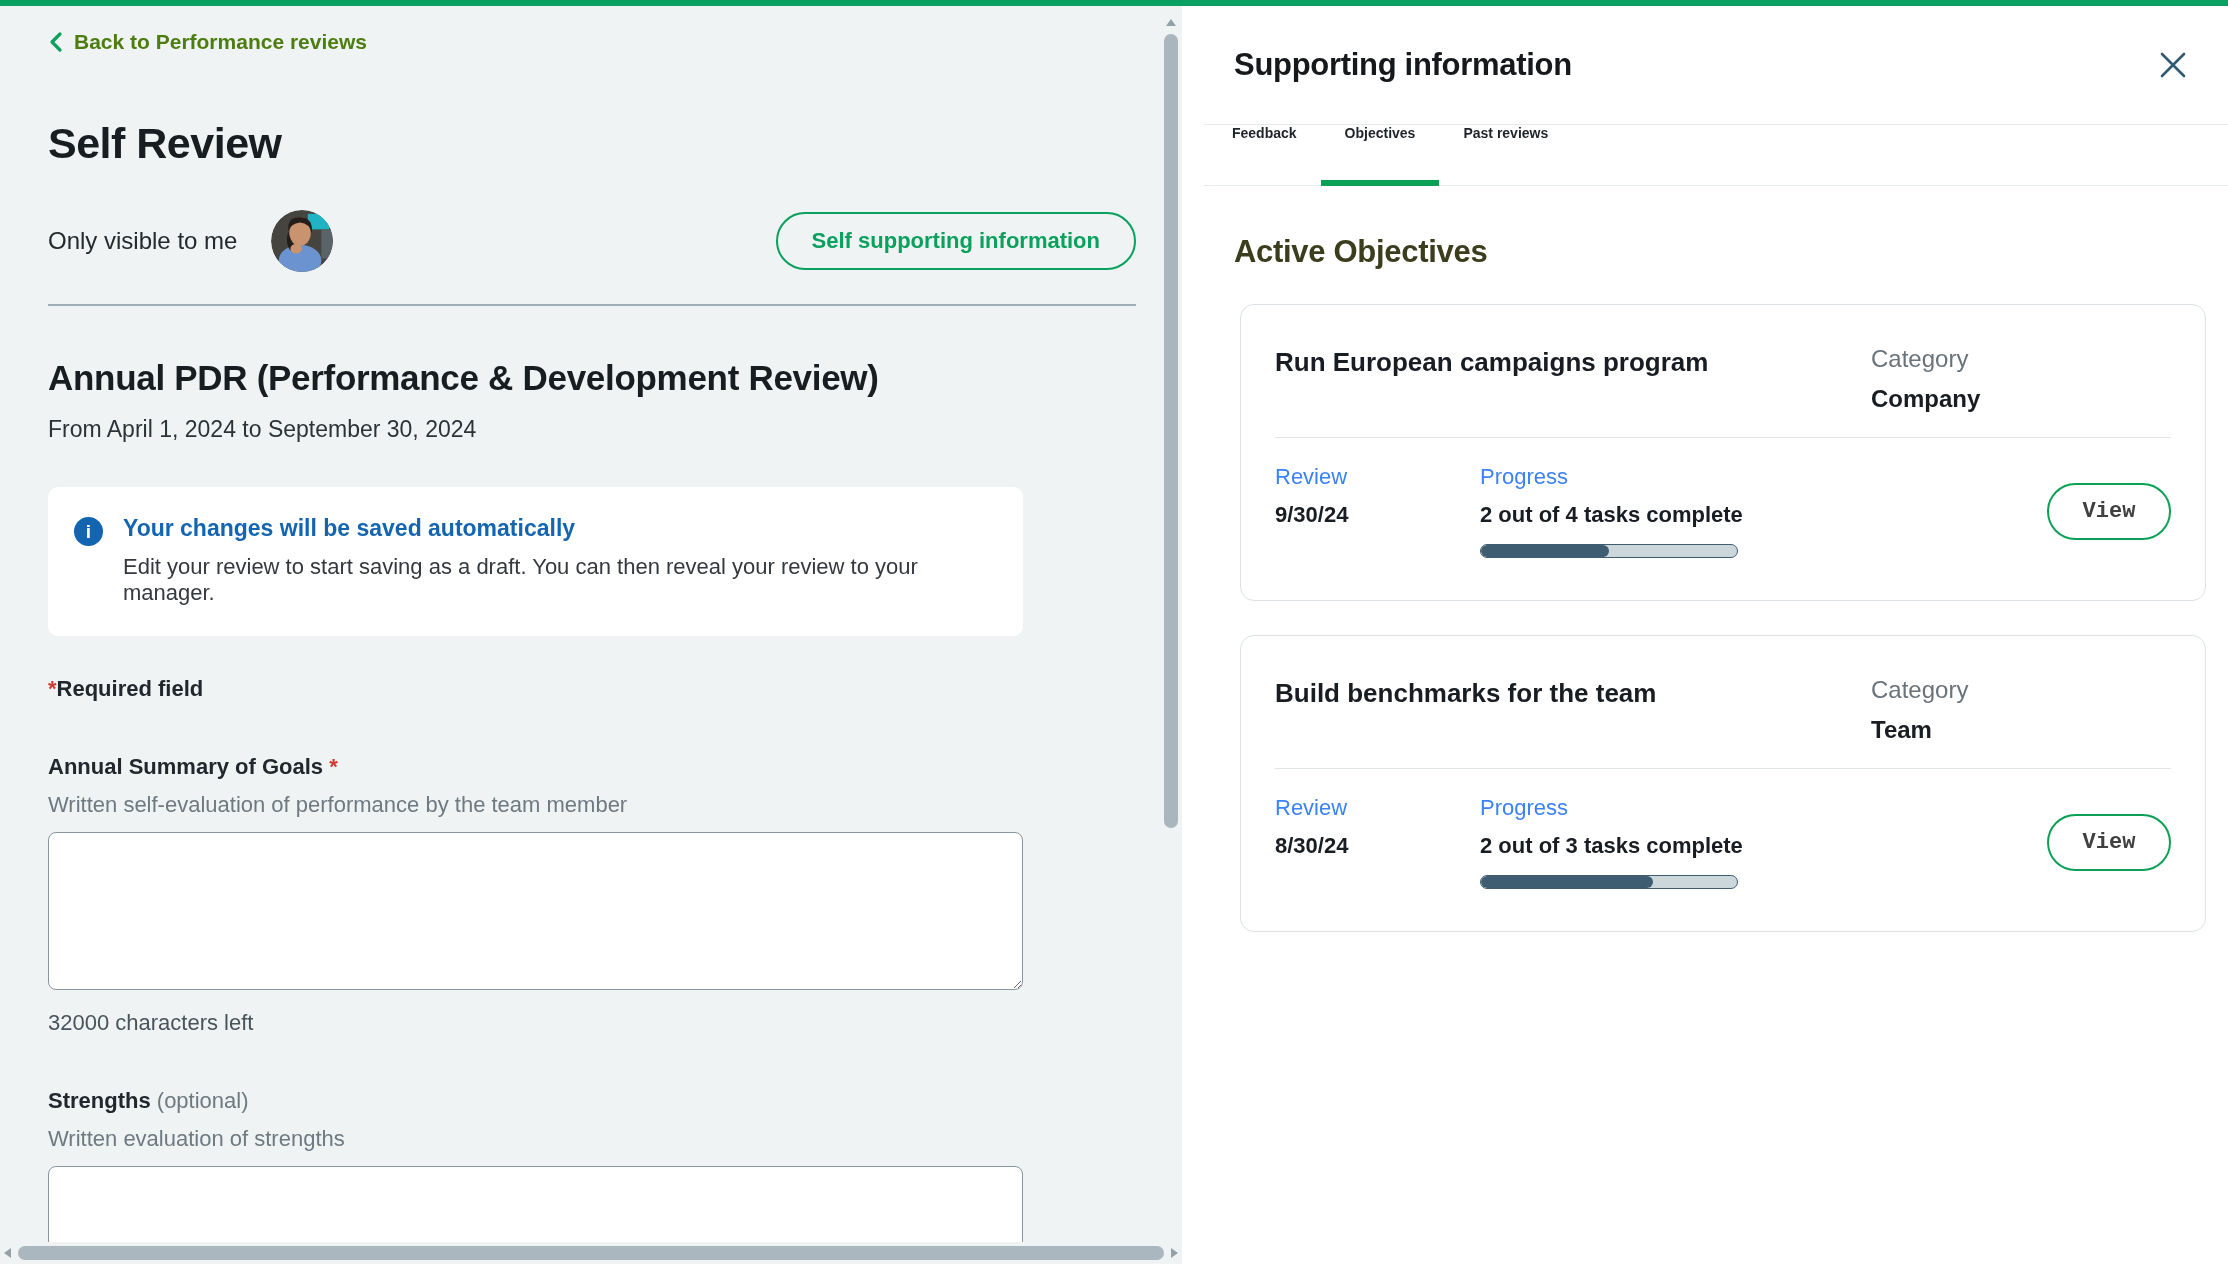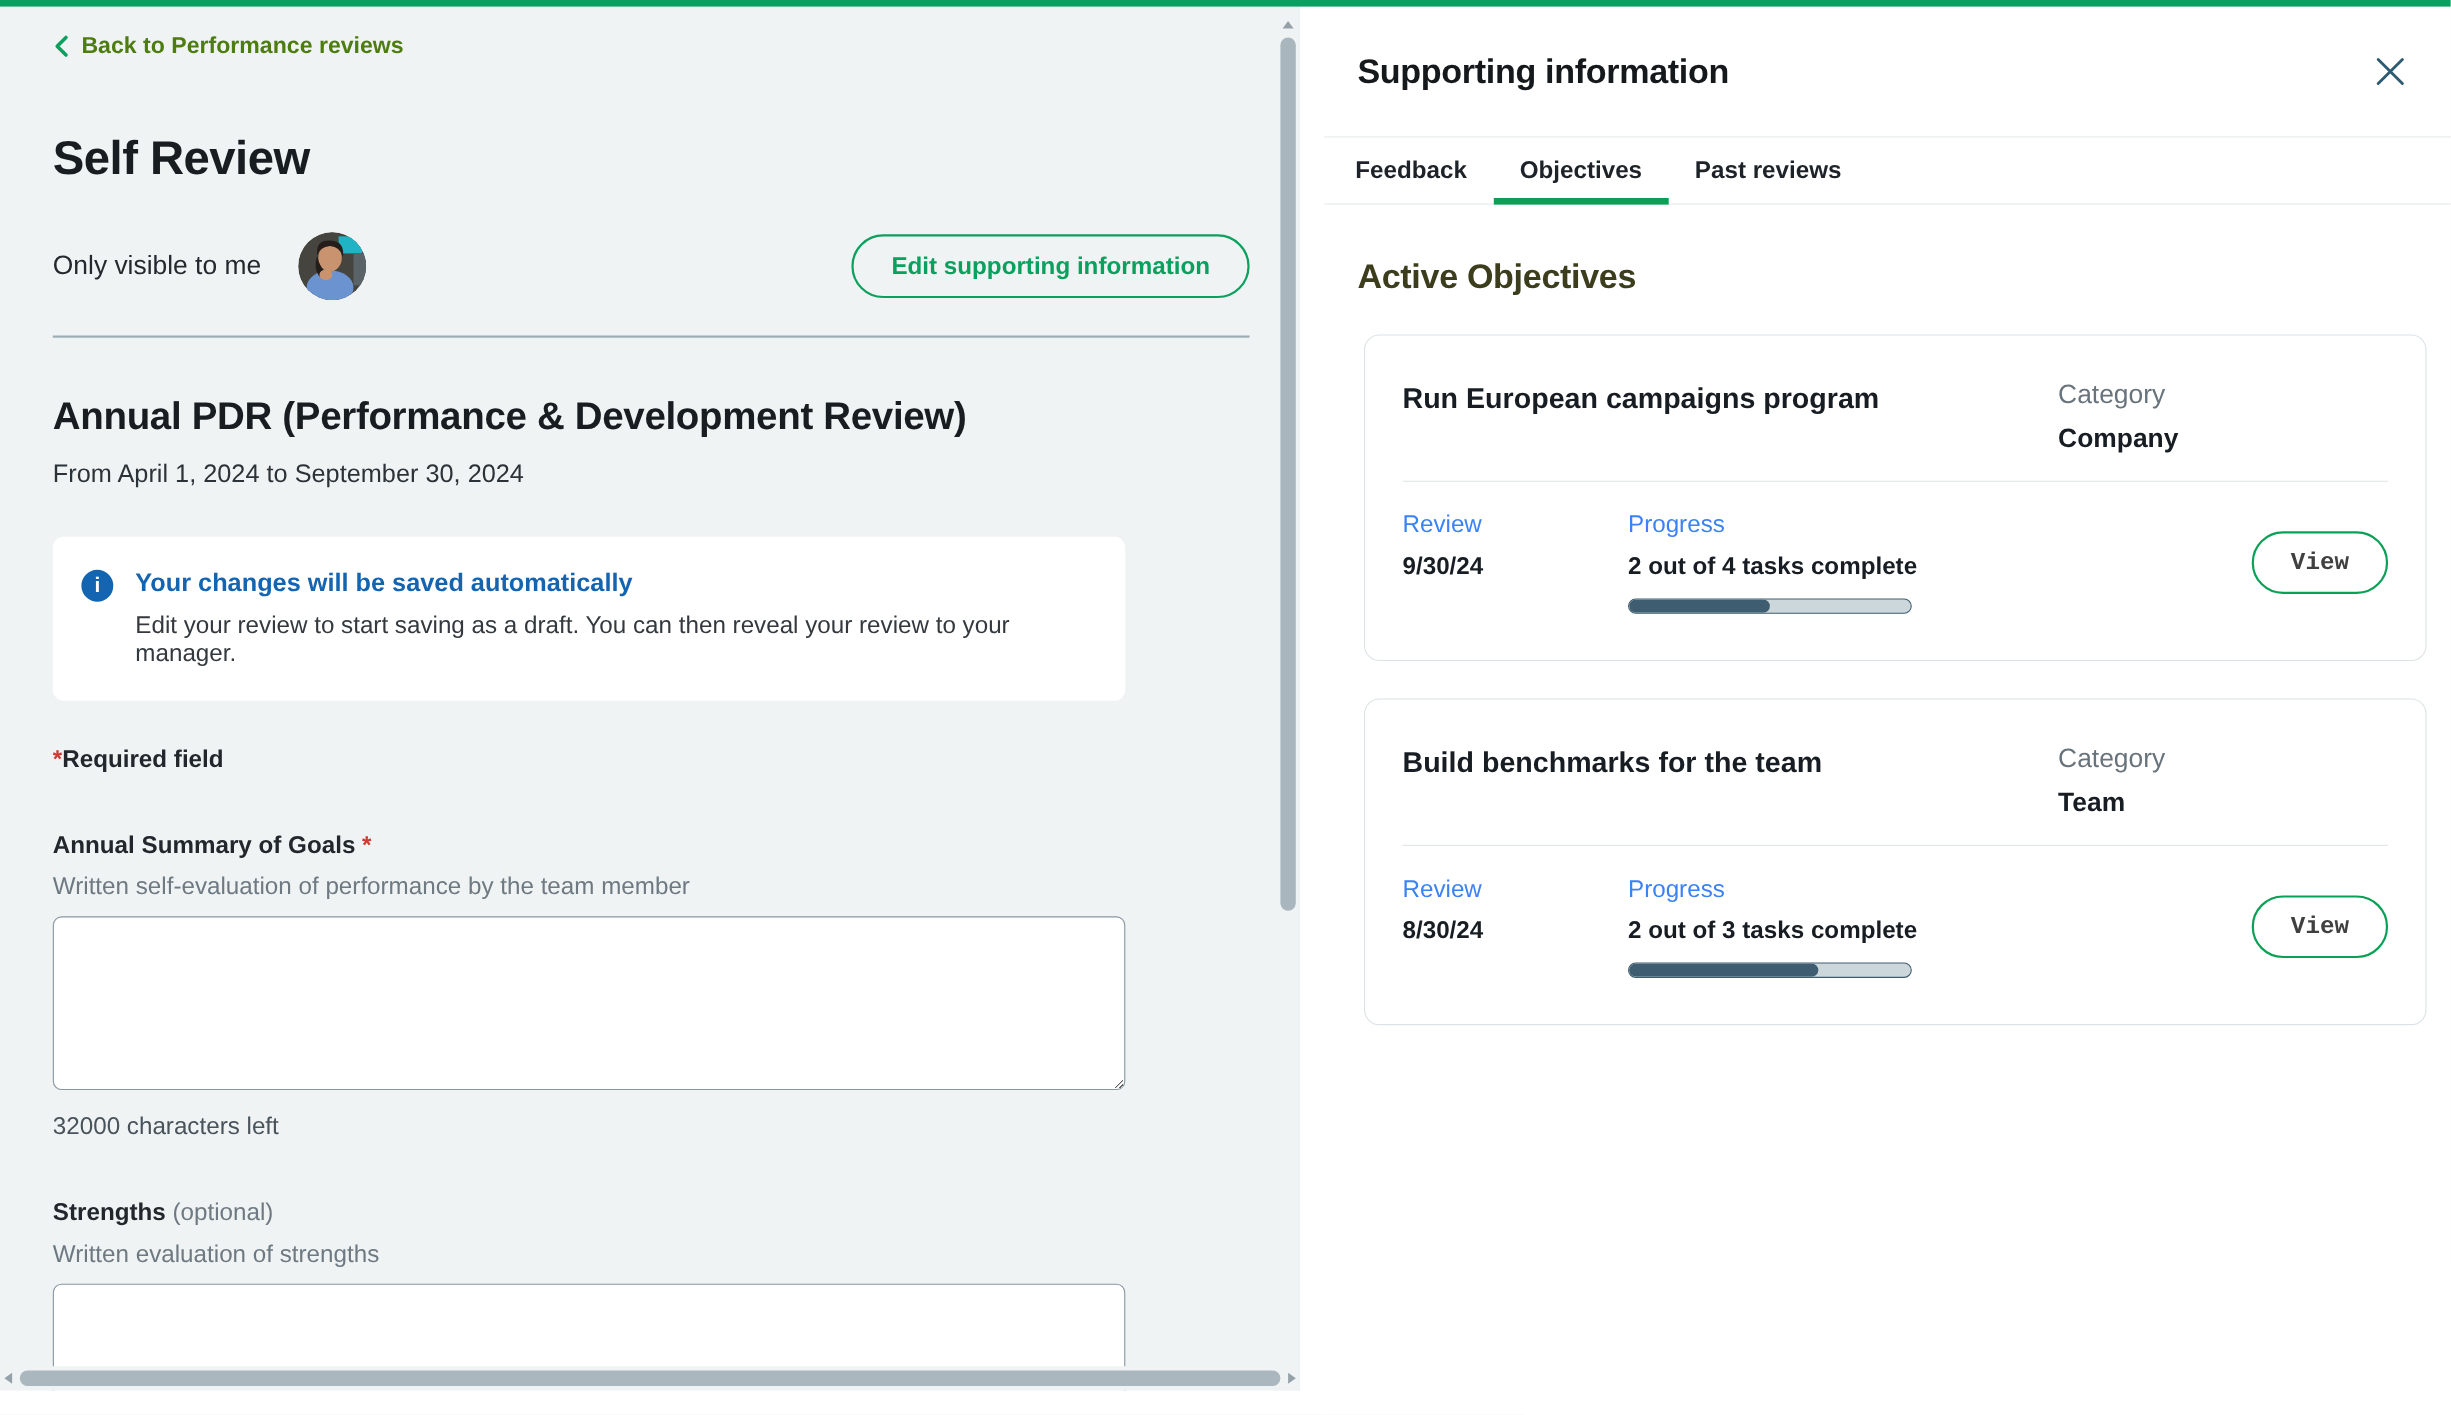--- a/index.html
+++ b/index.html
@@ -58,21 +58,21 @@
   .arrow.left { top:6px; left:4px; border-top:5px solid transparent; border-bottom:5px solid transparent; border-right:7px solid #94a1a9; }
   .arrow.right { top:6px; right:4px; border-top:5px solid transparent; border-bottom:5px solid transparent; border-left:7px solid #94a1a9; }
 
   
   .right-panel { position:absolute; top:6px; left:1204px; width:1024px; height:1280px; background:#ffffff; }
   .rp-header { height:119px; display:flex; align-items:center; padding:0 38px 0 30px; border-bottom:1px solid #e5eaeb; }
   .rp-title { font-size:31px; font-weight:800; letter-spacing:-0.3px; color:#15191c; }
   .rp-close { margin-left:auto; width:34px; height:34px; background:none; border:none; cursor:pointer; display:flex; align-items:center; justify-content:center; }
 
   .tabs { display:flex; align-items:stretch; height:61px; padding-left:4px; border-bottom:1px solid #e5eaeb; }
-  .tab { position:relative; display:flex; align-items:center; padding:0 24px; font-size:22px; font-weight:bold; color:#1d2328; cursor:pointer; }
+  .tab { position:relative; display:flex; align-items:flex-start; padding:0 24px; font-size:14px; font-weight:bold; color:#1d2328; cursor:pointer; }
   .tab .underline { display:none; }
   .tab.active .underline { display:block; position:absolute; left:0; right:0; bottom:-1px; height:6px; background:#0aa157; }
 
   .rp-body { padding:0 26px;margin-top:48px; }
   h2.section-title { margin:46px 4px 0; font-size:31px; font-weight:800; color:#3b3d1d; letter-spacing:-0.3px; }
 
   .obj-card { margin:0 10px; margin-top:34px; background:#ffffff; border:1px solid #dce2e5; border-radius:14px; padding:40px 34px 42px; width:966px; }
   .obj-card:first-of-type { margin-top:34px; }
   .obj-top { display:flex; min-height:92px; }
   .obj-title { flex:1; font-size:26px; font-weight:600; color:#171d22; padding-top:2px; }
@@ -122,21 +122,21 @@
               <rect x="38" y="4" width="22" height="16" fill="#1fb3c4"></rect>
               <rect x="52" y="20" width="12" height="30" fill="#5a6468"></rect>
               <ellipse cx="30" cy="52" rx="22" ry="16" fill="#6b93cf"></ellipse>
               <ellipse cx="30" cy="24" rx="11" ry="13" fill="#c9936f"></ellipse>
               <path d="M18 22 Q16 6 32 8 Q44 9 42 24 Q40 14 30 13 Q20 14 18 22 Z" fill="#241d19"></path>
               <path d="M18 22 Q14 34 20 42 L24 36 Q19 30 18 22 Z" fill="#241d19"></path>
               <ellipse cx="26" cy="40" rx="6" ry="5" fill="#c9936f"></ellipse>
             </g>
           </svg>
         </span>
-        <button class="pill-btn">Edit supporting information</button>
+        <button class="pill-btn">Self supporting information</button>
       </div>
 
       <hr class="strong-divider">
 
       <h2 class="review-title">Annual PDR (Performance &amp; Development Review)</h2>
       <div class="period">From April 1, 2024 to September 30, 2024</div>
 
       <div class="info-card">
         <span class="info-icon">i</span>
         <div>

